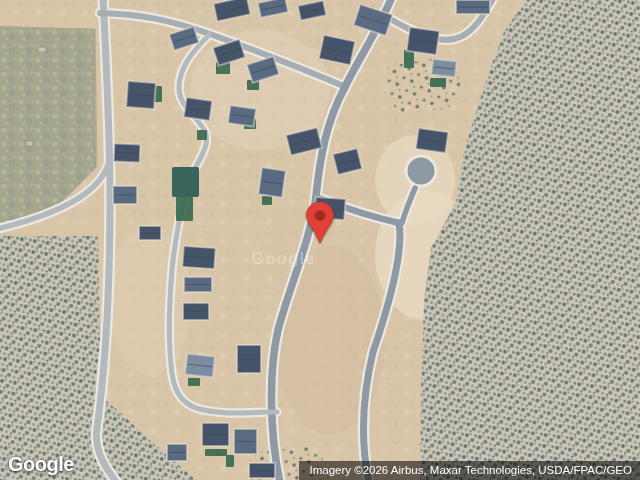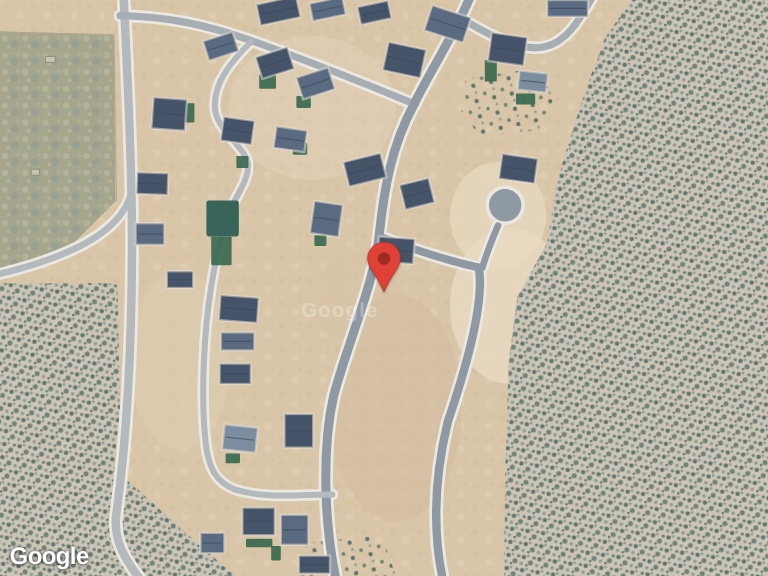--- a/index.html
+++ b/index.html
@@ -249,13 +249,14 @@
 
   <span class="watermark">Google</span>
 
   <svg id="pin" viewBox="0 0 30 44" style="left: 305px; top: 201px;">
     <path d="M15 1 C7 1 1.5 7 1.5 14.5 C1.5 22 8.5 27 15 42 C21.5 27 28.5 22 28.5 14.5 C28.5 7 23 1 15 1 Z" fill="var(--pin_red)" stroke="#c0392e" stroke-width="0.8"></path>
     <circle cx="15" cy="14.5" r="5.2" fill="var(--pin_dot)"></circle>
   </svg>
 
   <span class="google-logo">Google</span>
 
+  <div class="attribution">Imagery ©2026 Airbus, Maxar Technologies, USDA/FPAC/GEO</div>
 </div>
 
 </body></html>

